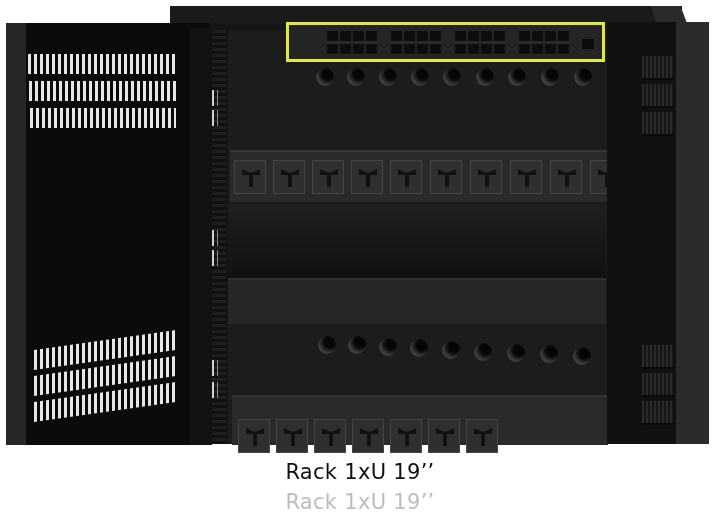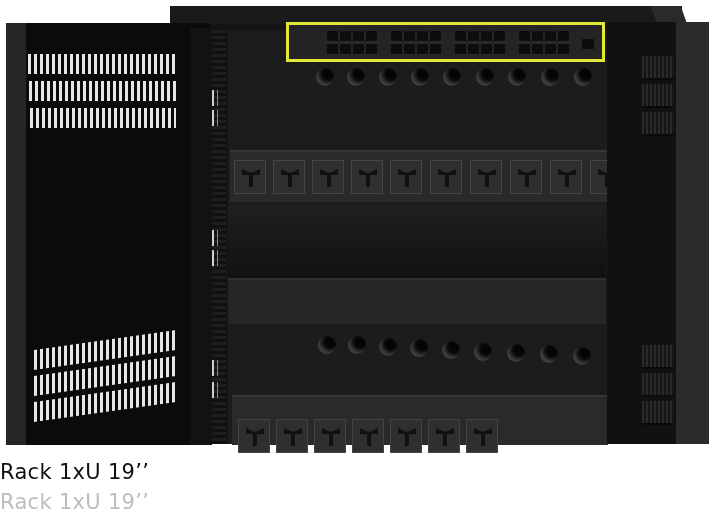--- a/index.html
+++ b/index.html
@@ -46,21 +46,21 @@
     
     .pdu { position: absolute; background: #2a2a2a; border-top: 2px solid #353535; }
     .socket { position: absolute; width: 32px; height: 34px; border: 1px solid #444; background: #2f2f2f; }
     .socket::before { content: ""; position: absolute; left: 7px; top: 8px; width: 18px; height: 6px; background: #111; clip-path: polygon(0 0, 40% 60%, 60% 60%, 100% 0, 100% 100%, 0 100%); }
     .socket::after { content: ""; position: absolute; left: 14px; top: 14px; width: 4px; height: 12px; background: #111; }
 
     .shelf { position: absolute; left: 228px; top: 278px; width: 378px; height: 46px; background: #262626; border-top: 2px solid #303030; }
     .shelf-shadow { position: absolute; left: 228px; top: 205px; width: 378px; height: 73px; background: linear-gradient(180deg, #1f1f1f, #111); }
 
     
-    .caption { position: absolute; left: 0; width: 720px; font-family: "DejaVu Sans", sans-serif; font-size: 21px; letter-spacing: 0.3px; }
+    .caption { position: absolute; left: 0; width: 720px; text-align: center; font-family: "DejaVu Sans", sans-serif; font-size: 21px; letter-spacing: 0.3px; }
     .caption-primary { top: 460px; color: #111111; }
     .caption-secondary { top: 490px; color: #bdbdbd; }
   </style>
 </head>
 <body>
 
 <div class="scene">
   <div class="cab-top"></div>
   <div class="cab-top-bevel"></div>
   <div class="cab-body"></div>

